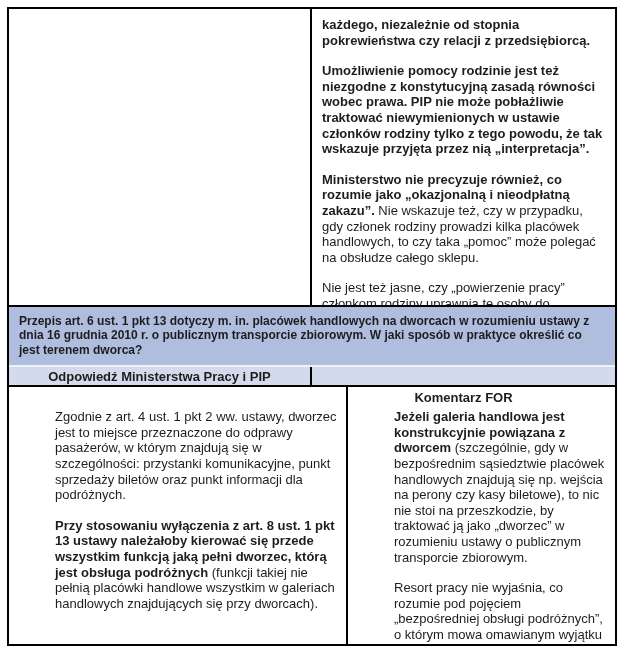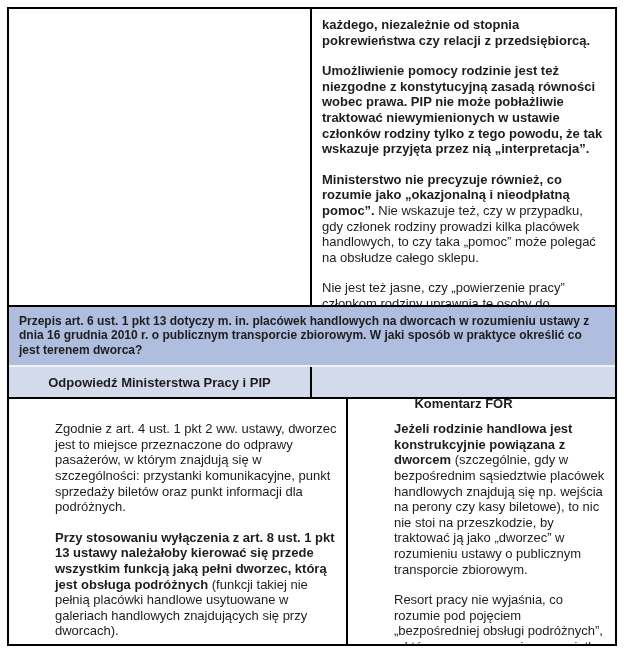--- a/index.html
+++ b/index.html
@@ -66,21 +66,21 @@
   .question-text{
     font-size:12px;
     line-height:1.2;
     font-weight:bold;
     margin:0;
   }
   .row-headers{
     flex:none;
     background:var(--header-bg);
     border-bottom:2px solid var(--border-color);
-    height:32px;
+    height:20px;
   }
   .hcell{
     display:flex;
     align-items:center;
     justify-content:center;
     font-size:13px;
     font-weight:bold;
     text-align:center;
   }
   .hcell.cell-left{height:100%;}
@@ -98,39 +98,39 @@
 <body>
 
 <div class="page">
   <div class="doc-table">
 
     <div class="row row-top">
       <div class="cell-left"></div>
       <div class="cell-right cell-pad body-text">
         <p><b>każdego, niezależnie od stopnia pokrewieństwa czy relacji z przedsiębiorcą.</b><span></span></p>
         <p><b>Umożliwienie pomocy rodzinie jest też niezgodne z konstytucyjną zasadą równości wobec prawa. PIP nie może pobłażliwie traktować niewymienionych w ustawie członków rodziny tylko z tego powodu, że tak wskazuje przyjęta przez nią „interpretacja”.</b><span></span></p>
-        <p><b>Ministerstwo nie precyzuje również, co rozumie jako „okazjonalną i nieodpłatną pomoc”.</b><span> Nie wskazuje też, czy w przypadku, gdy członek rodziny prowadzi kilka placówek handlowych, to czy taka „pomoc” może polegać na obsłudze całego sklepu.</span></p>
+        <p><b>Ministerstwo nie precyzuje również, co rozumie jako „okazjonalną i nieodpłatną zakazu”.</b><span> Nie wskazuje też, czy w przypadku, gdy członek rodziny prowadzi kilka placówek handlowych, to czy taka „pomoc” może polegać na obsłudze całego sklepu.</span></p>
         <p><b></b><span>Nie jest też jasne, czy „powierzenie pracy” członkom rodziny uprawnia te osoby do ewentualnych roszczeń z tytułu wypadku przy pracy, ubezpieczenia zdrowotnego lub zabezpieczenia społecznego.</span></p>
       </div>
     </div>
 
     <div class="row-question">
       <p class="question-text">Przepis art. 6 ust. 1 pkt 13 dotyczy m. in. placówek handlowych na dworcach w rozumieniu ustawy z dnia 16 grudnia 2010 r. o publicznym transporcie zbiorowym. W jaki sposób w praktyce określić co jest terenem dworca?</p>
     </div>
 
     <div class="row row-headers">
       <div class="hcell cell-left">Odpowiedź Ministerstwa Pracy i PIP</div>
       <div class="hcell cell-right">Komentarz FOR</div>
     </div>
 
     <div class="row row-body">
       <div class="cell-left cell-pad body-text">
         <p><b></b><span>Zgodnie z art. 4 ust. 1 pkt 2 ww. ustawy, dworzec jest to miejsce przeznaczone do odprawy pasażerów, w którym znajdują się w szczególności: przystanki komunikacyjne, punkt sprzedaży biletów oraz punkt informacji dla podróżnych.</span></p>
-        <p><b>Przy stosowaniu wyłączenia z art. 8 ust. 1 pkt 13 ustawy należałoby kierować się przede wszystkim funkcją jaką pełni dworzec, którą jest obsługa podróżnych</b><span> (funkcji takiej nie pełnią placówki handlowe usytuowane w galeriach handlowych znajdujących się przy dworcach).</span></p>
+        <p><b>Przy stosowaniu wyłączenia z art. 8 ust. 1 pkt 13 ustawy należałoby kierować się przede wszystkim funkcją jaką pełni dworzec, którą jest obsługa podróżnych</b><span> (funkcji takiej nie pełnią placówki handlowe wszystkim w galeriach handlowych znajdujących się przy dworcach).</span></p>
       </div>
       <div class="cell-right cell-pad body-text">
-        <p><b>Jeżeli rodzinie handlowa jest konstrukcyjnie powiązana z dworcem</b><span> (szczególnie, gdy w bezpośrednim sąsiedztwie placówek handlowych znajdują się np. wejścia na perony czy kasy biletowe), to nic nie stoi na przeszkodzie, by traktować ją jako „dworzec” w rozumieniu ustawy o publicznym transporcie zbiorowym.</span></p>
+        <p><b>Jeżeli galeria handlowa jest konstrukcyjnie powiązana z dworcem</b><span> (szczególnie, gdy w bezpośrednim sąsiedztwie placówek handlowych znajdują się np. wejścia na perony czy kasy biletowe), to nic nie stoi na przeszkodzie, by traktować ją jako „dworzec” w rozumieniu ustawy o publicznym transporcie zbiorowym.</span></p>
         <p><b></b><span>Resort pracy nie wyjaśnia, co rozumie pod pojęciem „bezpośredniej obsługi podróżnych”, o którym mowa omawianym wyjątku od zakazu handlu.</span></p>
       </div>
     </div>
 
   </div>
 </div>
 
 </body></html>

